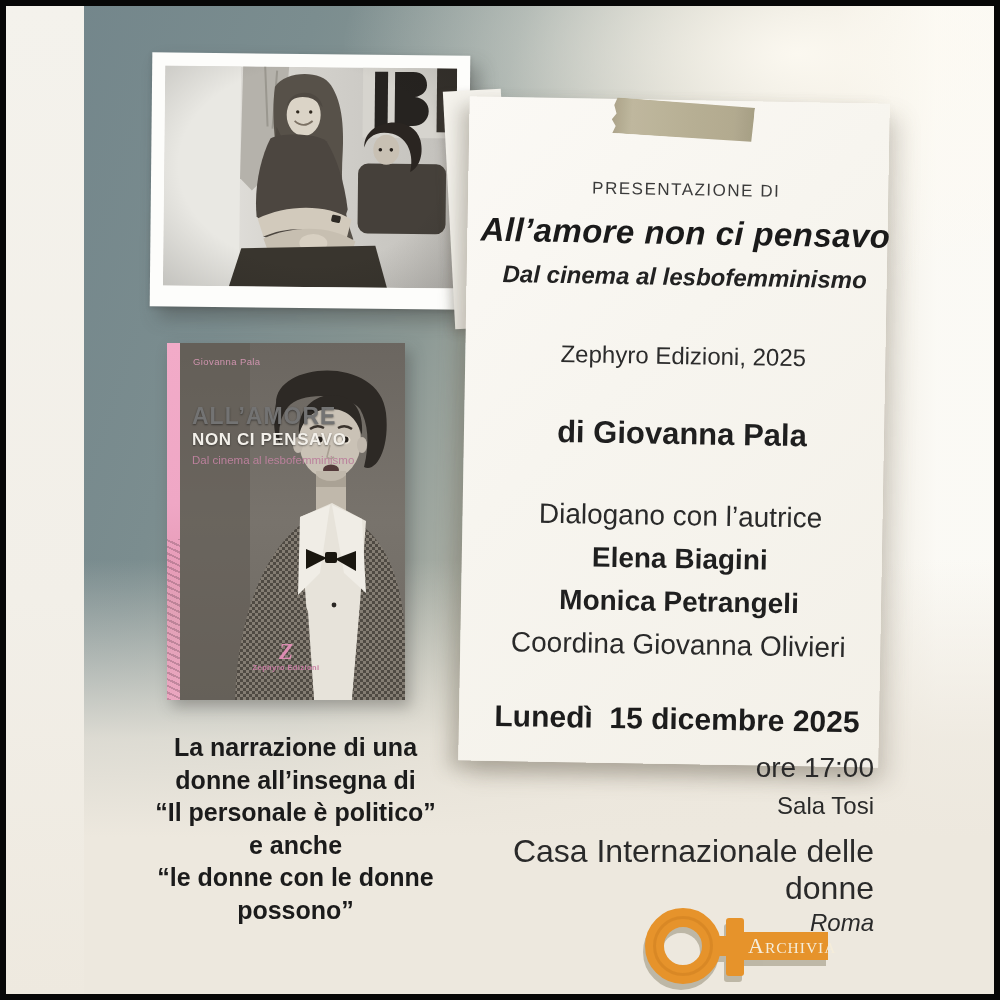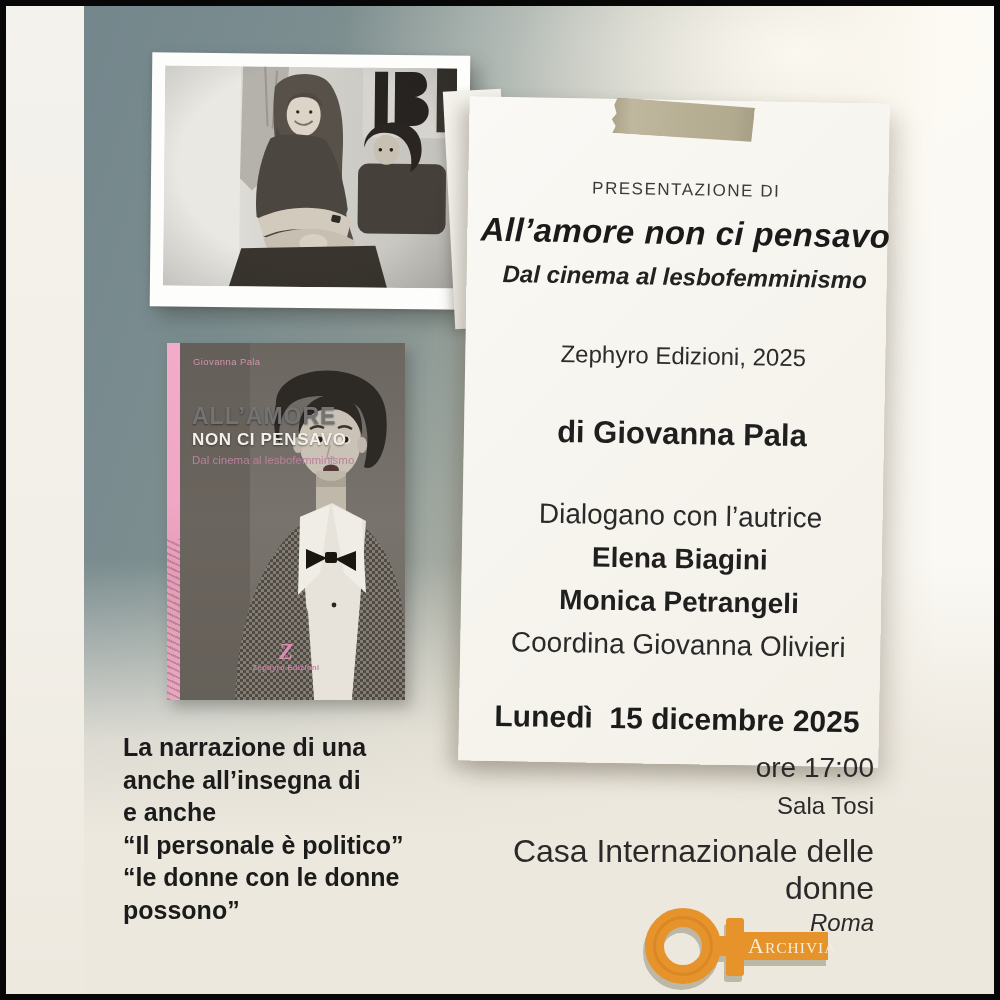--- a/index.html
+++ b/index.html
@@ -93,21 +93,21 @@
   .info{position:absolute;left:472px;top:0;width:402px;z-index:5;}
   .info-line{position:absolute;left:0;width:100%;text-align:right;color:#2a2a2a;}
   .i-time{top:752px;font-size:28px;}
   .i-room{top:792px;font-size:24px;}
   .i-venue{top:833px;font-size:32px;}
   .i-city{top:909px;font-size:24px;font-style:italic;}
 
   
   .quote{
     position:absolute;left:123px;top:731px;width:345px;z-index:5;
-    text-align:left;font-weight:bold;font-size:25px;line-height:32.5px;color:#1b1b1b;
+    text-align:center;font-weight:bold;font-size:25px;line-height:32.5px;color:#1b1b1b;
   }
 
   
   .archivia{position:absolute;left:636px;top:896px;width:212px;height:100px;z-index:5;}
   .archivia svg{display:block;width:100%;height:100%;}
 </style>
 </head>
 <body>
 
 <div id="canvas">
@@ -238,23 +238,23 @@
 
   <div class="info">
     <div class="info-line i-time">ore 17:00</div>
     <div class="info-line i-room">Sala Tosi</div>
     <div class="info-line i-venue">Casa Internazionale delle donne</div>
     <div class="info-line i-city">Roma</div>
   </div>
 
   <div class="quote">
     <div>La narrazione di una</div>
-    <div>anche all’insegna di</div>
+    <div>donne all’insegna di</div>
+    <div>“Il personale è politico”</div>
     <div>e anche</div>
-    <div>“Il personale è politico”</div>
     <div>“le donne con le donne</div>
     <div>possono”</div>
   </div>
 
   <div class="archivia">
     <svg viewBox="0 0 212 100">
 
       <g transform="translate(-2,6)" fill="#8f8770" opacity="0.5">
         <circle cx="47" cy="50" r="28.5" fill="none" stroke="#8f8770" stroke-width="19"></circle>
         <rect x="74" y="40" width="36" height="20"></rect>

